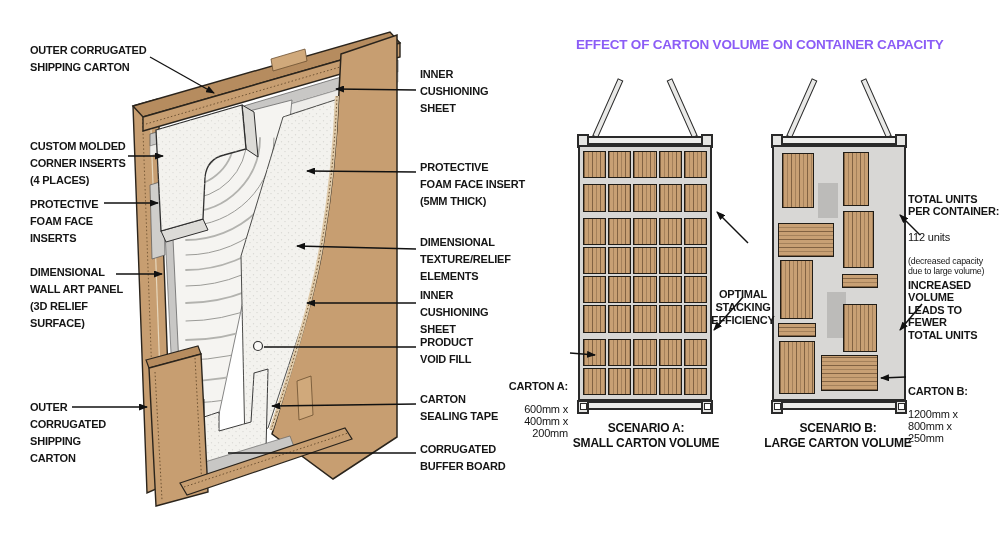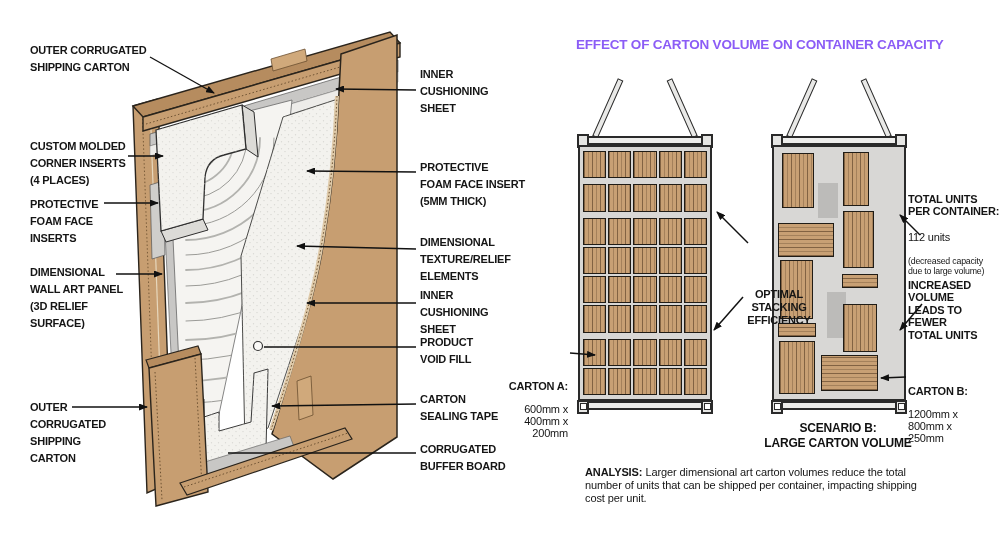--- a/index.html
+++ b/index.html
@@ -311,21 +311,21 @@
     </div>
   </div>
 
   <div class="blocktext ralign" style="left:460px;top:333px;width:108px;">
     <div class="bold">CARTON A:</div>
     <div>600mm x
 400mm x
 200mm</div>
   </div>
 
-  <div class="blocktext bold calign" style="left:703px;top:252px;width:80px;line-height:13px;padding-left:36px;">OPTIMAL
+  <div class="blocktext bold calign" style="left:703px;top:252px;width:80px;line-height:13px;">OPTIMAL
 STACKING
 EFFICIENCY</div>
 
   <div class="blocktext" style="left:908px;top:146px;width:92px;">
     <div class="bold">TOTAL UNITS
 PER CONTAINER:</div>
     <div style="margin-top:3px;">112 units</div>
     <div class="smallnote">(decreased capacity
 due to large volume)</div>
   </div>
@@ -334,26 +334,25 @@
 LEADS TO
 FEWER
 TOTAL UNITS</div>
   <div class="blocktext" style="left:908px;top:338px;width:92px;">
     <div class="bold">CARTON B:</div>
     <div>1200mm x
 800mm x
 250mm</div>
   </div>
 
+  <div class="caption" style="left:560px;top:421px;width:172px;">SCENARIO A:
+SMALL CARTON VOLUME</div>
   <div class="caption" style="left:752px;top:421px;width:172px;">SCENARIO B:
 LARGE CARTON VOLUME</div>
 
-  <div class="analysis" style="left:585px;top:466px;width:352px;">
-    <span class="bold">ANALYSIS:</span><span>Larger dimensional art carton volumes reduce the total number of units that can be shipped per container, impacting shipping cost per unit.</span>
-  </div>
 
   <svg class="overlay" width="1000" height="545" viewBox="0 0 1000 545">
     <defs>
       <marker id="arr2" markerWidth="9" markerHeight="7" refX="8" refY="3.5" orient="auto" markerUnits="userSpaceOnUse">
         <path d="M0,0 L9,3.5 L0,7 Z" fill="#111"></path>
       </marker>
     </defs>
     <g stroke="#111" stroke-width="1.5" fill="none">
       <line x1="748" y1="243" x2="717" y2="212" marker-end="url(#arr2)"></line>
       <line x1="743" y1="297" x2="714" y2="330" marker-end="url(#arr2)"></line>

